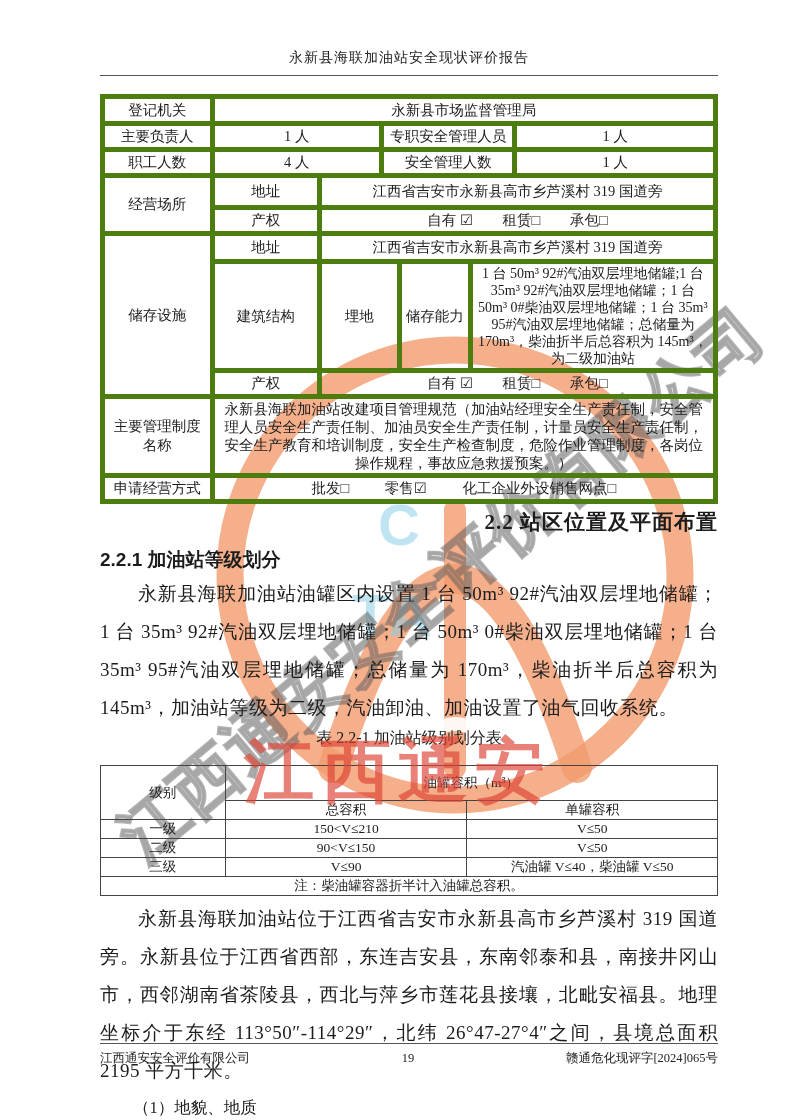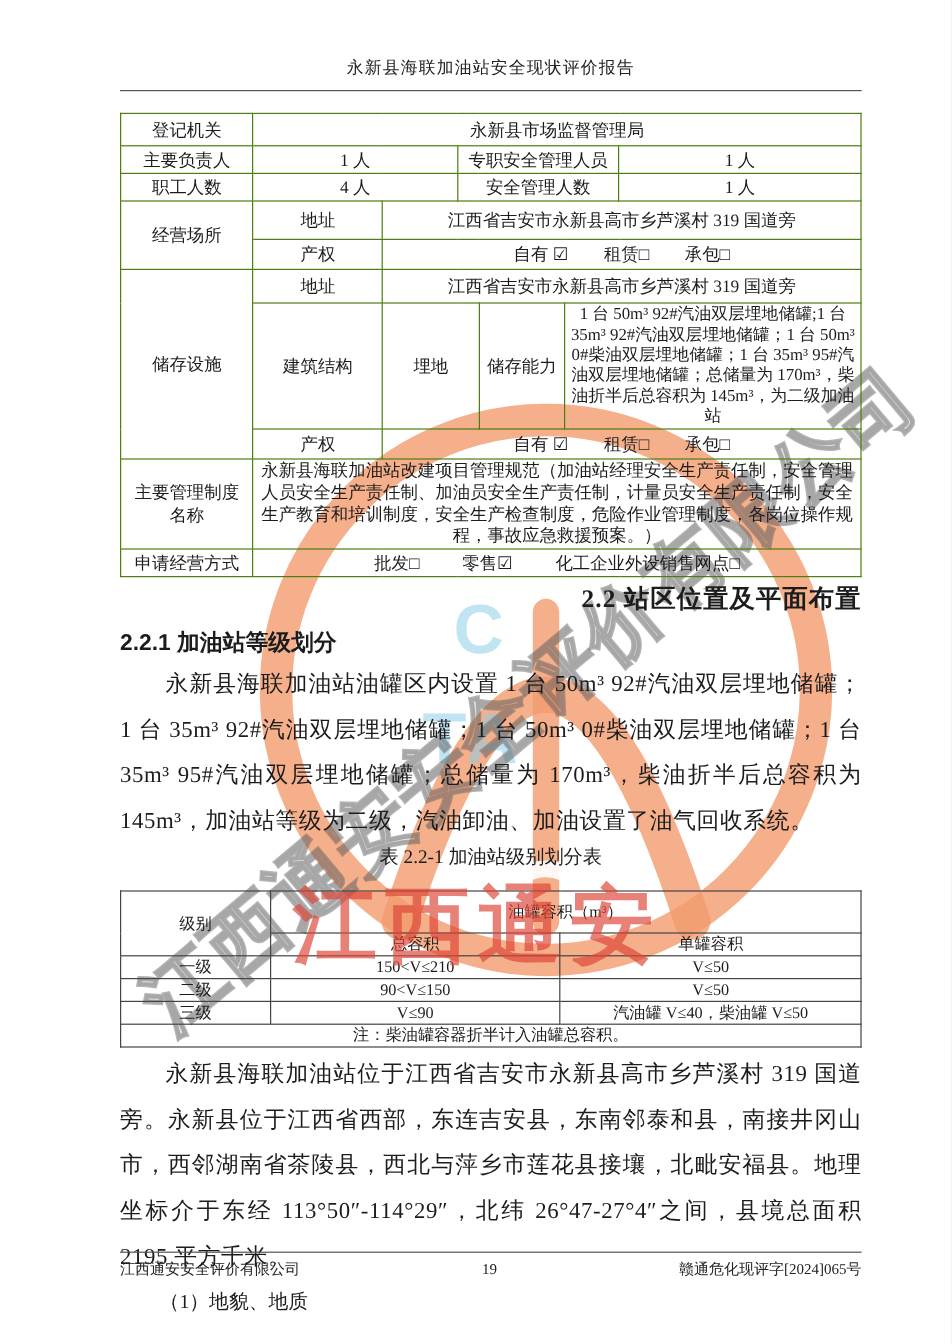--- a/index.html
+++ b/index.html
@@ -35,21 +35,21 @@
   }
   
   .content{position:relative;z-index:1;padding:48px 75px 0 100px;}
   .doc-title{
     text-align:center;font-size:14px;letter-spacing:1px;color:#222;
     line-height:20px;
   }
   .header-rule{border:none;border-top:1px solid #555;margin:7px 0 0 0;}
   table{border-collapse:collapse;width:100%;table-layout:fixed;}
   .t1{margin-top:18px;font-size:14.5px;}
-  .t1 td{border:1px solid #4d7c0f;text-align:center;vertical-align:middle;padding:1px 4px;overflow:hidden;margin-top:12px;}
+  .t1 td{border:5px solid #4d7c0f;text-align:center;vertical-align:middle;padding:1px 4px;overflow:hidden;margin-top:12px;}
   .t1 .r1{height:27px;} .t1 .r2{height:23px;} .t1 .r4{height:32px;}
   .t1 .r5{height:25px;} .t1 .r6{height:28px;} .t1 .r7{height:85px;}
   .t1 .r9{height:72px;} .t1 .r10{height:23px;}
   .longcell{font-size:14px;line-height:17px;text-align:center;padding:1px 5px;}
   .mgmtcell{font-size:14.5px;line-height:18px;text-align:center;padding:1px 6px;}
   .opt{display:inline-block;margin:0 13px;white-space:nowrap;}
   .opt-wide{display:inline-block;margin:0 16px;white-space:nowrap;}
   .h-sec{
     font-size:21px;font-weight:bold;margin:6px 0 0 0;line-height:25px;
     font-family:"Liberation Serif",serif;letter-spacing:1px;text-align:right;

